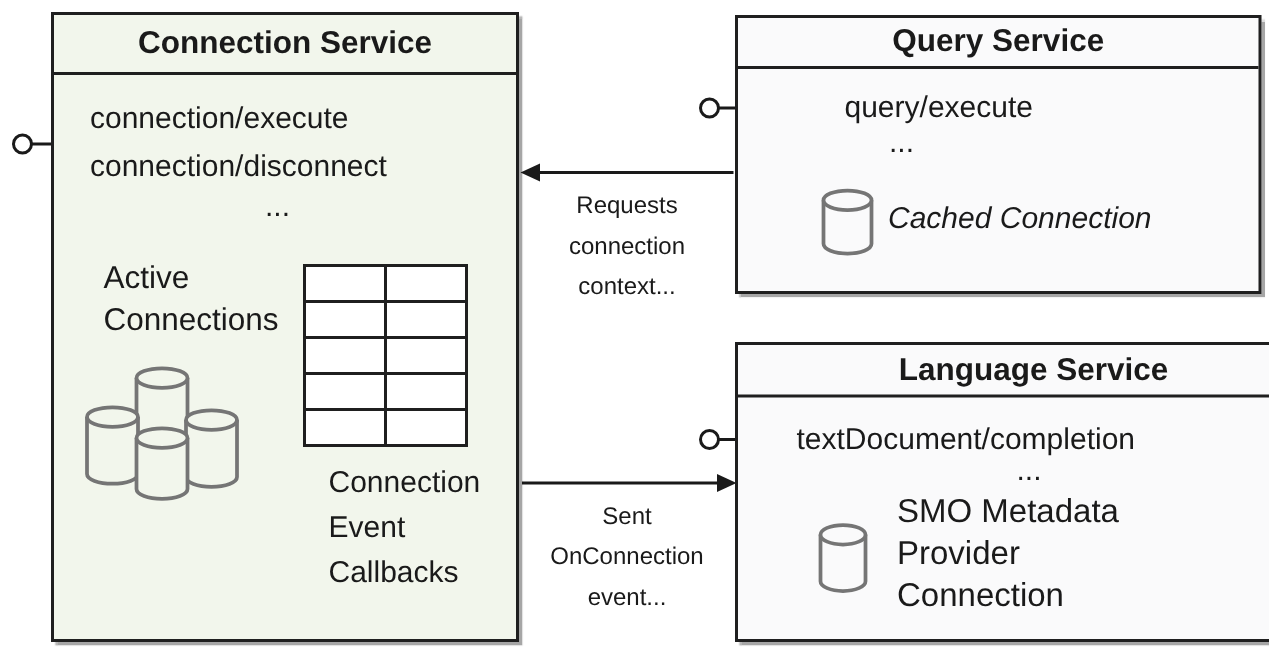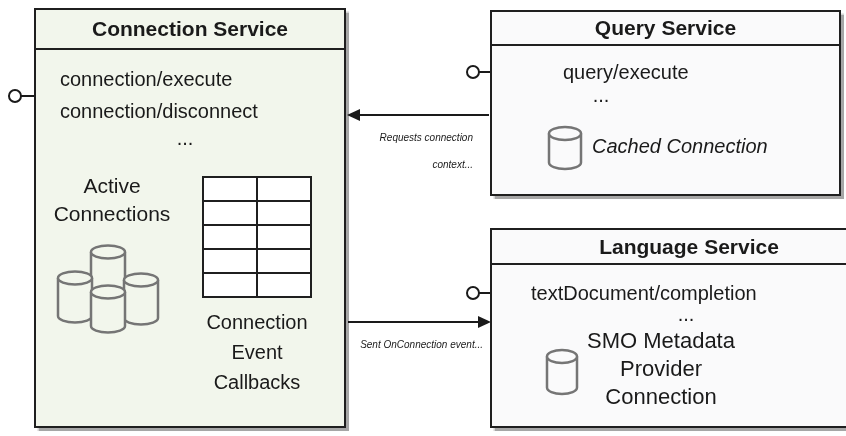--- a/index.html
+++ b/index.html
@@ -13,24 +13,24 @@
     box-shadow:2.5px 2.5px 1px rgba(0,0,0,0.35);
   }
   .box-header{
     box-sizing:border-box;border-bottom:2px solid #1f1f1f;
     display:flex;align-items:center;justify-content:center;
     font-weight:bold;font-size:21px;
   }
   .abs{position:absolute;}
   .t20{font-size:20px;line-height:30px;white-space:nowrap;}
   .ellipsis{font-size:20px;line-height:24px;text-align:center;}
-  .wrap-center{text-align:center;white-space:normal;}
+  .wrap-center{text-align:left;white-space:normal;margin-left:32px;}
   .italic-label{
-    position:absolute;font-style:italic;font-size:10px;line-height:27px;
-    text-align:right;
+    position:absolute;font-size:16px;line-height:27px;
+    text-align:center;
   }
   
   .box-connection{left:34px;top:8px;width:312px;height:420px;background:#f2f6ec;}
   .box-connection .box-header{height:40px;}
   
   .box-query{left:490px;top:10px;width:351px;height:186px;background:#fafafb;}
   .box-query .box-header{height:34px;text-align:right;}
   
   .box-language{left:490px;top:228px;width:398px;height:200px;background:#fafafb;}
   .box-language .box-header{height:35px;}

